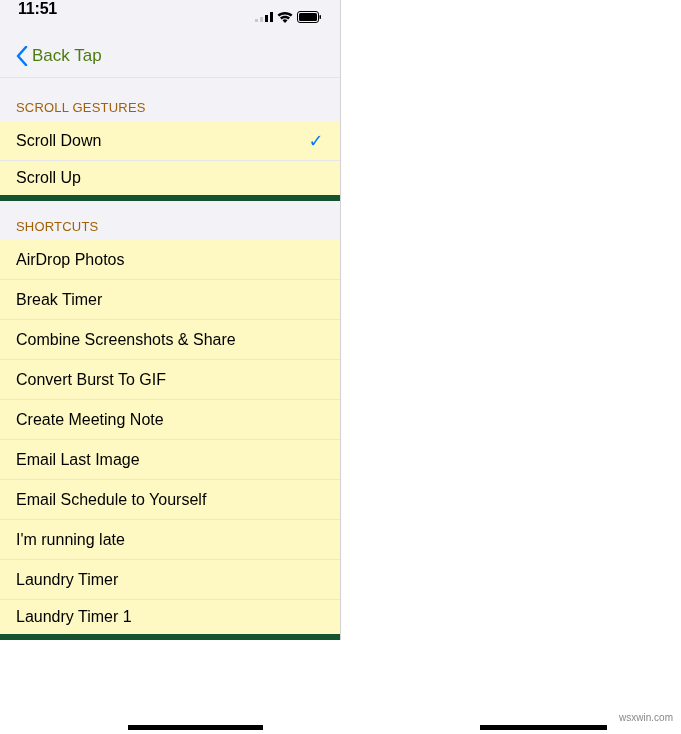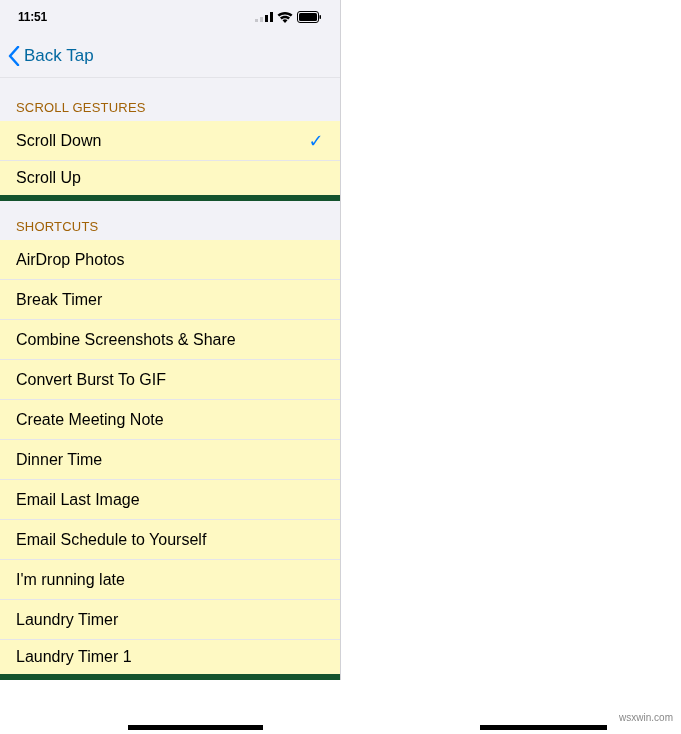--- a/index.html
+++ b/index.html
@@ -16,44 +16,43 @@
       background: #f2f2f7;
       display: flex;
       flex-direction: column;
       border-right: 1px solid #d1d1d6;
       overflow: hidden;
     }
     .phone:last-child { border-right: none; }
     .status-bar {
       height: 34px;
       display: flex;
-      align-items: center;
       justify-content: space-between;
       padding: 0 18px 0 18px;
       background: #f2f2f7;
       font-weight: 600;
-      font-size: 12px;
+      font-size: 16px;
     }
     .status-left { letter-spacing: -0.2px; }
     .status-right { display: flex; align-items: center; gap: 4px; }
     .nav {
       height: 44px;
       display: flex;
       align-items: center;
       position: relative;
       background: #f2f2f7;
       border-bottom: 1px solid rgba(0,0,0,0.06);
     }
     .nav-back {
       display: flex;
       align-items: flex-start;
       gap: 4px;
-      color: #0369a1;
+      color: #4d7c0f;
       font-size: 17px;
-      padding-left: 8px;
+      padding-left: 16px;
       cursor: pointer;
     }
     .nav-title {
       position: absolute;
       left: 0; right: 0;
       text-align: center;
       font-size: 17px;
       font-weight: 600;
       pointer-events: none;
     }
@@ -160,23 +159,20 @@
       <div class="row">
             <span>Combine Screenshots &amp; Share</span>
           </div>
       <div class="row">
             <span>Convert Burst To GIF</span>
           </div>
       <div class="row">
             <span>Create Meeting Note</span>
           </div>
       <div class="row">
-            <span>Dinner Time</span>
-          </div>
-      <div class="row">
             <span>Email Last Image</span>
           </div>
       <div class="row">
             <span>Email Schedule to Yourself</span>
           </div>
       <div class="row">
             <span>I'm running late</span>
           </div>
       <div class="row">
             <span>Laundry Timer</span>

